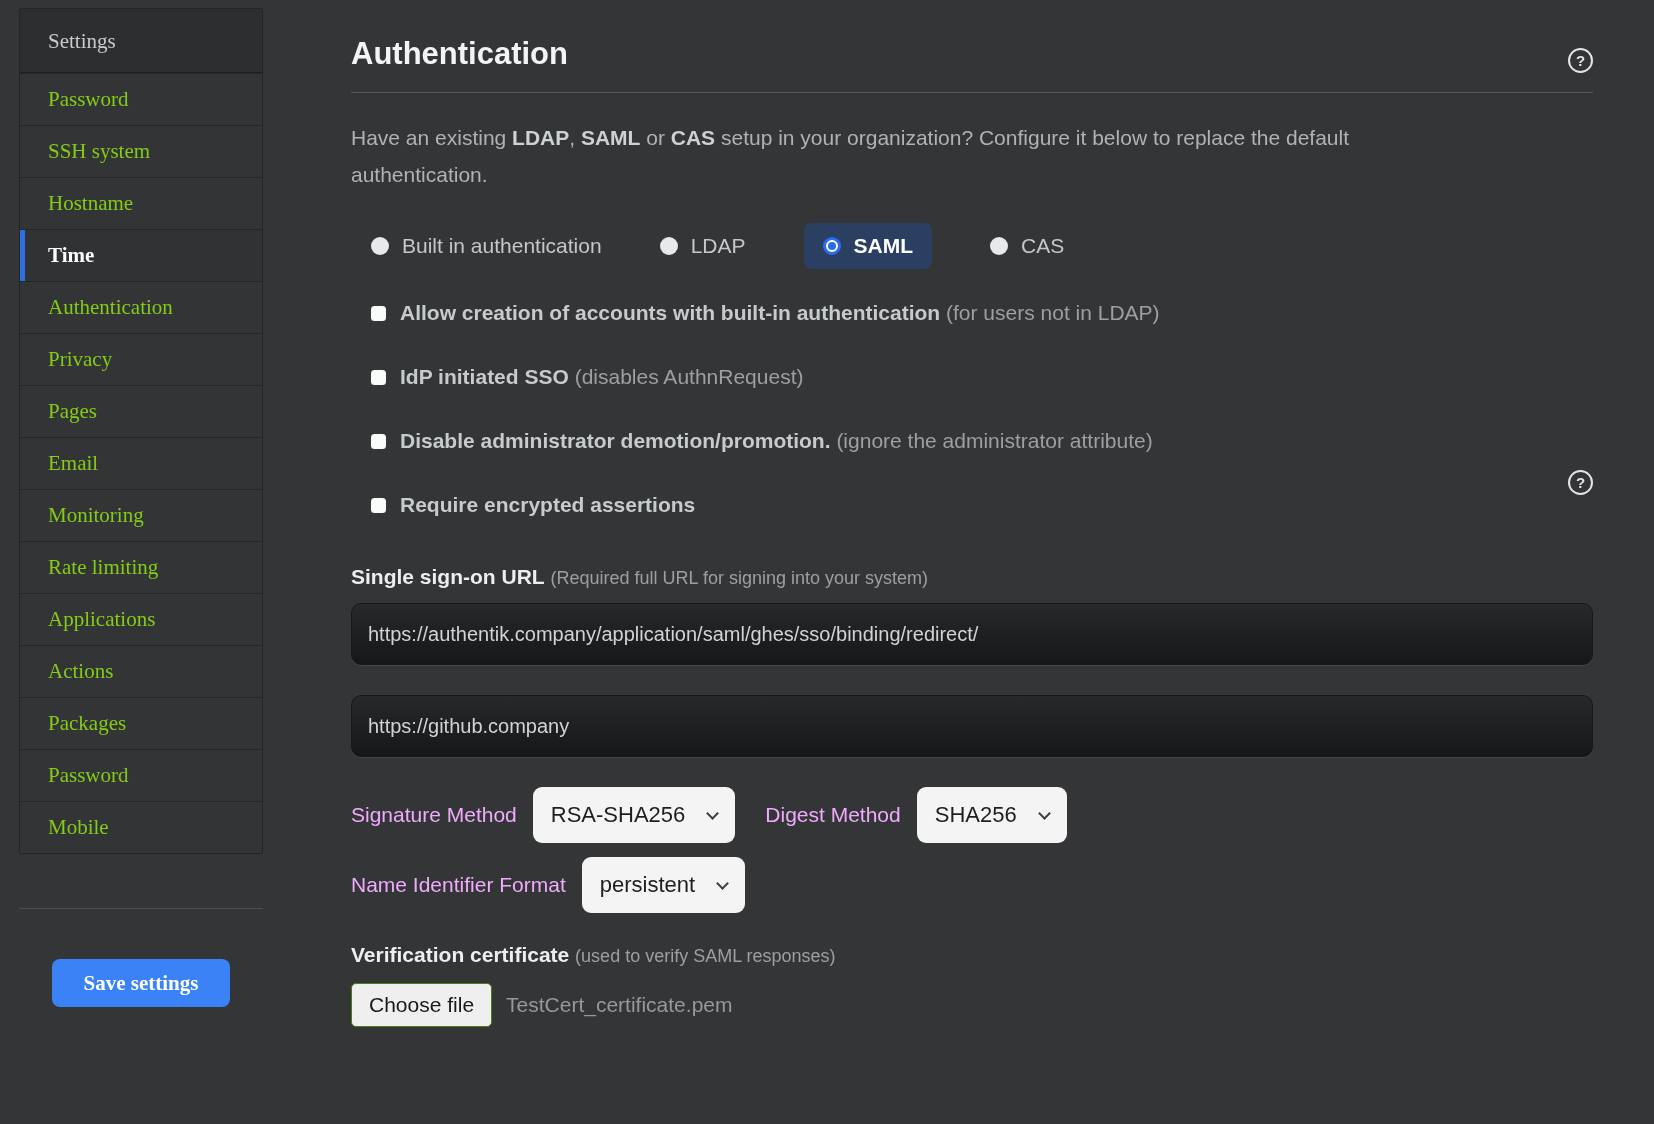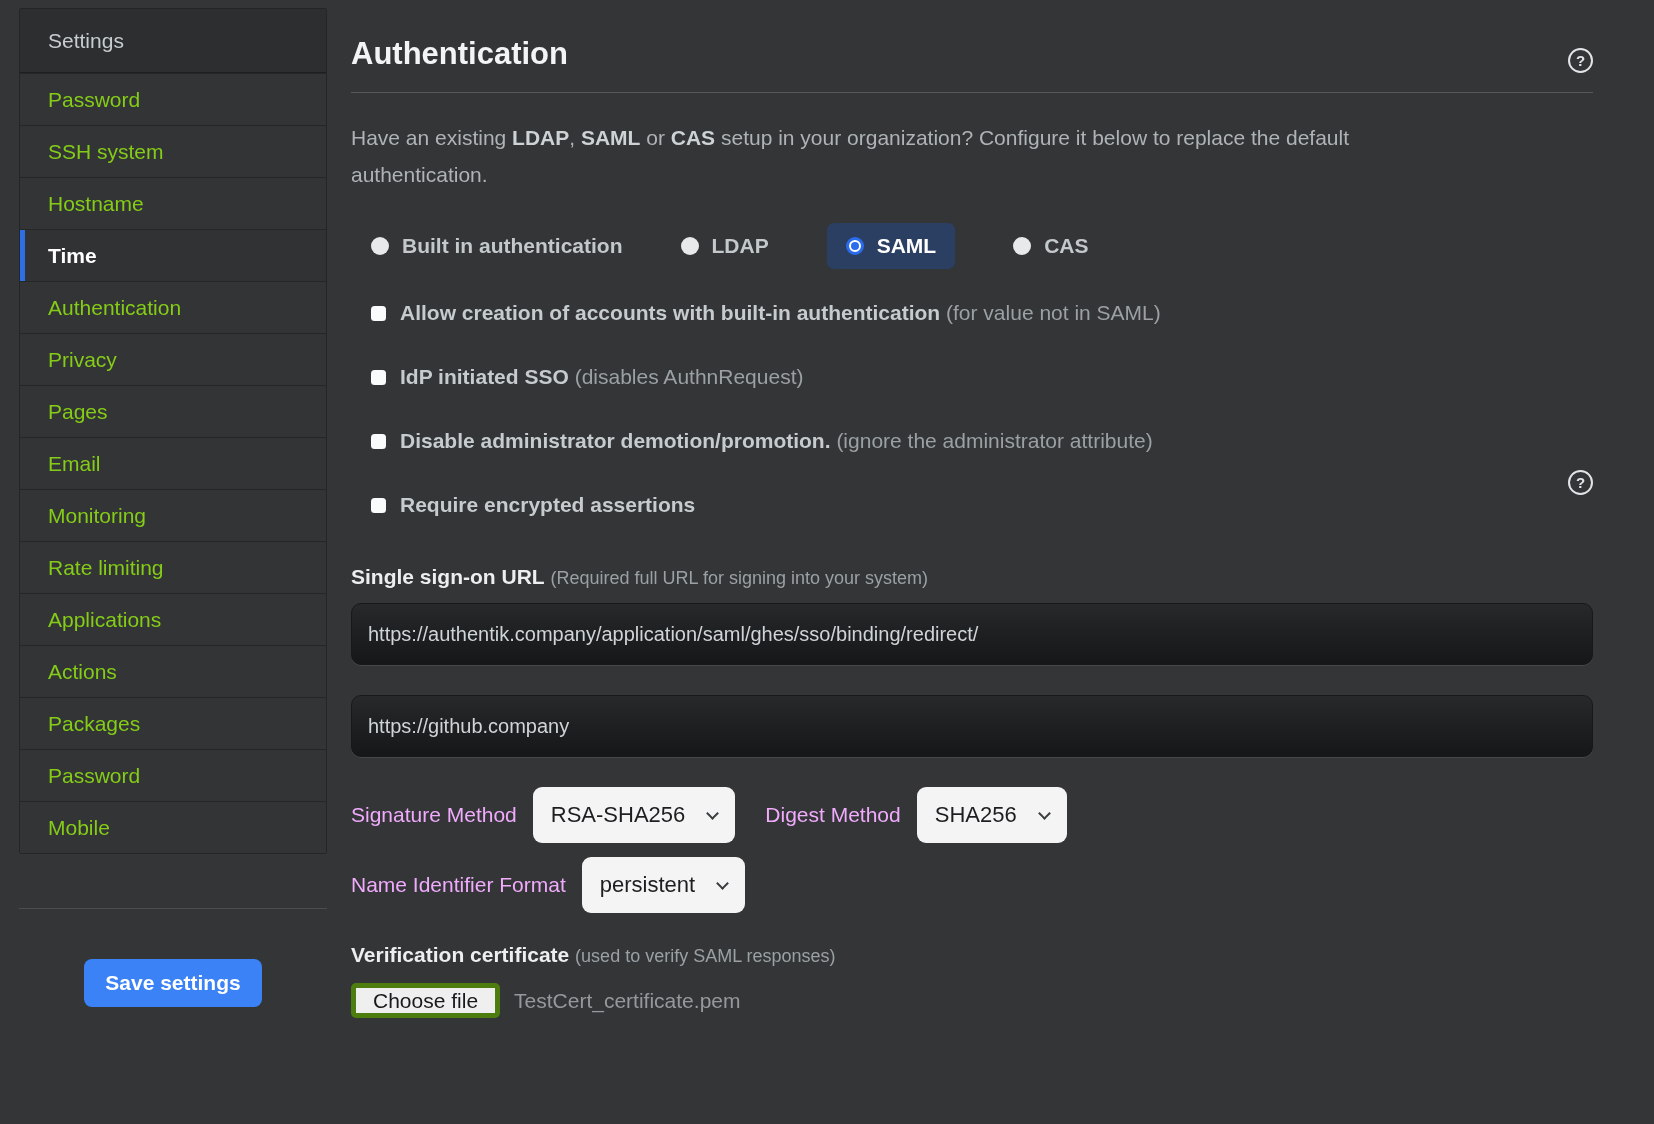--- a/index.html
+++ b/index.html
@@ -4,21 +4,21 @@
 <style>
   * { margin:0; padding:0; box-sizing:border-box; }
   html,body { background:#2b2d2f; }
   .page {
     position:relative; width:1654px; height:1124px; overflow:hidden;
     background:#333537;
     font-family:"Liberation Sans","DejaVu Sans",sans-serif;
     color:#c3c8cb;
   }
   
-  .sidebar { position:absolute; left:19px; top:8px; width:308px; }
+  .sidebar { position:absolute; left:19px; top:8px; width:244px;font-family:Liberation Serif, serif; }
   .sb-nav { border:1px solid #232527; border-radius:2px; }
   .sb-header {
     height:64px; line-height:64px; padding-left:28px;
     background:#2c2e30; border-bottom:1px solid #1d1f21;
     font-size:21px; color:#c7cccf;
   }
   .sb-item {
     height:52px; line-height:51px; padding-left:28px;
     border-top:1px solid #242628; font-size:21px; color:#84cc16;
     background:#323436; cursor:pointer;
@@ -41,21 +41,21 @@
   .title-divider { margin-top:20px; border:none; border-top:1px solid #56595b; }
   .intro { margin-top:26px; max-width:1120px; font-size:21px; line-height:37px; color:#aeb3b6; }
   .intro strong { color:#cdd2d5; font-weight:700; }
   
   .radio-row { margin:30px 0 0 20px; display:flex; align-items:center; column-gap:58px; }
   .radio-opt { display:flex; align-items:center; column-gap:13px; cursor:pointer; }
   .radio {
     width:18px; height:18px; border-radius:50%;
     background:#e8e9ea; flex:none;
   }
-  .radio-label { font-size:21px; font-weight:700; color:#c3c8cb; white-space:nowrap; }
+  .radio-label { font-size:21px; font-weight:400; color:#c3c8cb; white-space:nowrap; }
   .radio-opt.pill {
     background:#2b3f63; border-radius:7px; height:46px; padding:0 19px;
   }
   .radio.checked {
     position:relative; background:#ffffff; border:3px solid #2a6cec;
   }
   .radio.checked::after {
     content:""; position:absolute; left:50%; top:50%; width:8px; height:8px;
     margin:-4px 0 0 -4px; border-radius:50%; background:#2a6cec;
   }
@@ -94,21 +94,21 @@
   .select-value { font-size:22px; color:#1c1e20; }
   .chevron {
     width:9px; height:9px; margin-top:-4px;
     border-right:2.5px solid #3a3d3f; border-bottom:2.5px solid #3a3d3f;
     transform:rotate(45deg);
   }
   .spacer-lg { width:30px; }
   
   .file-row { margin-top:16px; display:flex; align-items:center; column-gap:14px; }
   .file-btn {
-    height:35px; padding:0 17px; background:#efefef; border:5px solid #4d7c0f;
+    height:44px; padding:0 17px; background:#efefef; border:1px solid #4d7c0f;
     border-radius:5px; font-size:21px; color:#17191b; cursor:pointer;
     font-family:inherit;
   }
   .file-name { font-size:21px; color:#96999c; }
   
   .help-icon {
     position:absolute; right:0; width:25px; height:25px; border-radius:50%;
     border:2px solid #e2e5e7; color:#e2e5e7;
     font-size:15px; font-weight:700; text-align:center; line-height:21px;
     cursor:pointer;
@@ -169,21 +169,21 @@
         <span class="radio-label">SAML</span>
       </label>
       <label class="radio-opt">
         <span class="radio"></span>
         <span class="radio-label">CAS</span>
       </label>
     </div>
 
     <div class="cb-row first">
       <span class="checkbox"></span>
-      <span class="cb-text"><span class="cb-label">Allow creation of accounts with built-in authentication</span> <span class="cb-hint">(for value not in SAML)</span></span>
+      <span class="cb-text"><span class="cb-label">Allow creation of accounts with built-in authentication</span> <span class="cb-hint">(for users not in LDAP)</span></span>
     </div>
     <div class="cb-row">
       <span class="checkbox"></span>
       <span class="cb-text"><span class="cb-label">IdP initiated SSO</span> <span class="cb-hint">(disables AuthnRequest)</span></span>
     </div>
     <div class="cb-row">
       <span class="checkbox"></span>
       <span class="cb-text"><span class="cb-label">Disable administrator demotion/promotion.</span> <span class="cb-hint">(ignore the administrator attribute)</span></span>
     </div>
     <div class="cb-row">

